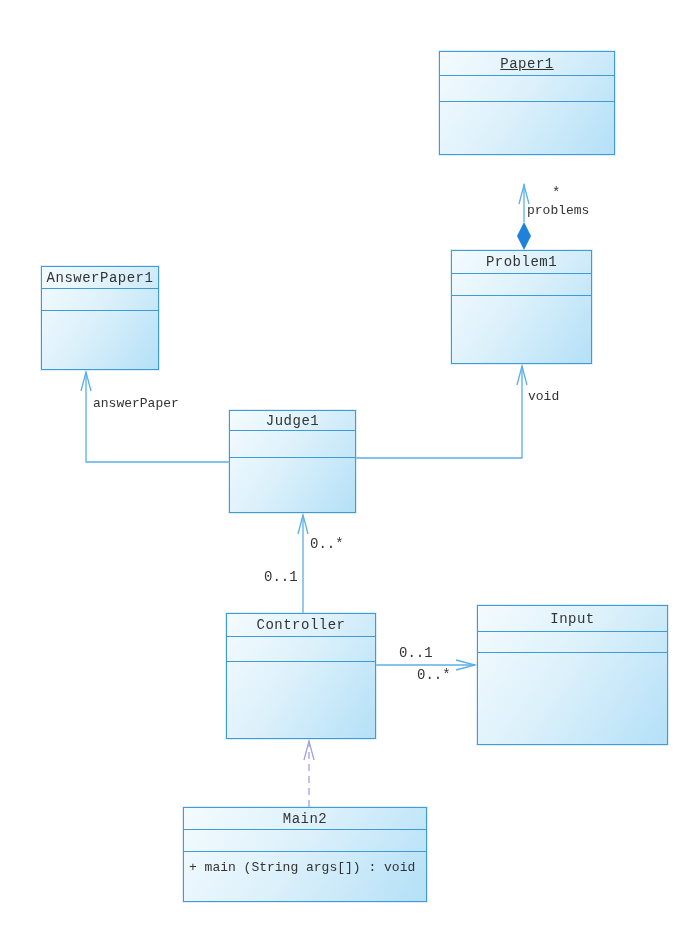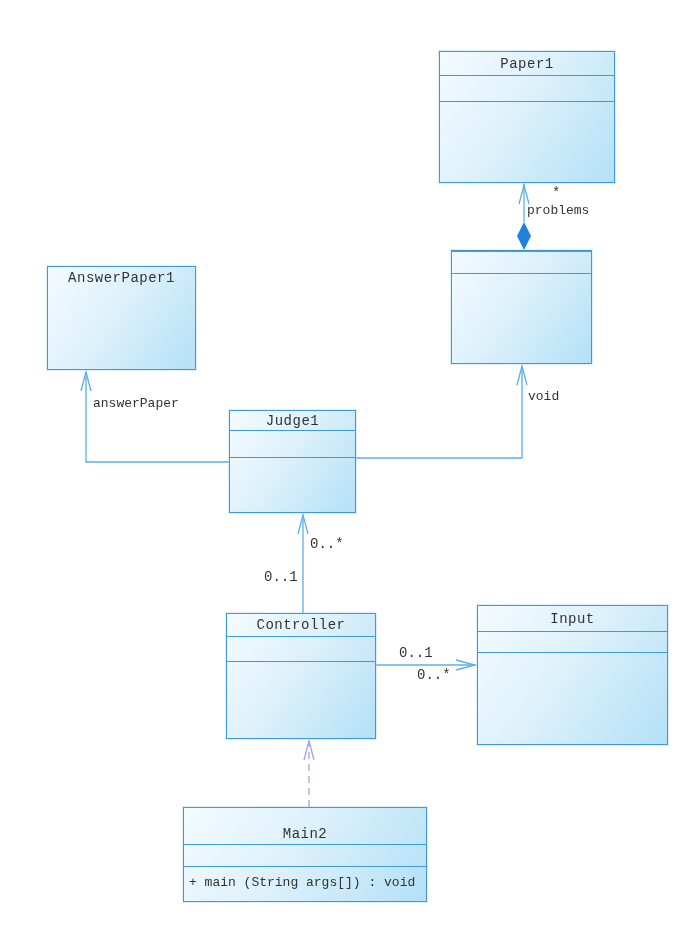--- a/index.html
+++ b/index.html
@@ -92,32 +92,33 @@
       <path d="M376,665 L475,665" fill="none" stroke-width="1.3" stroke="#5aafe6"></path>
       <path d="M456,660 L475,665 L456,670" fill="none" stroke-width="1.3" stroke="#5aafe6"></path>
     </g>
 
     <g>
       <path d="M309,807 L309,741" fill="none" stroke-width="1.3" stroke-dasharray="7,5" stroke="#a0a0e4"></path>
       <path d="M304,760 L309,741 L314,760" fill="none" stroke-width="1.3" stroke="#a0a0e4"></path>
     </g>
   </svg>
 
-  <div class="uml-class" style="left:439px; top:51px; width:176px; height:132px;">
+  <div class="uml-class" style="left:439px; top:51px; width:176px; height:104px;text-decoration:underline;">
     <div class="uml-title" style="height:23px;">Paper1</div>
     <div class="uml-attrs" style="height:26px;"></div>
     <div class="uml-methods"></div>
   </div>
 
   <div class="uml-class" style="left:451px; top:250px; width:141px; height:114px;">
+    <div class="uml-title" style="height:22px;">Problem1</div>
     <div class="uml-attrs" style="height:22px;"></div>
     <div class="uml-methods"></div>
   </div>
 
-  <div class="uml-class" style="left:47px; top:266px; width:149px; height:104px;align-items:center;">
+  <div class="uml-class" style="left:41px; top:266px; width:118px; height:104px;">
     <div class="uml-title" style="height:21px;">AnswerPaper1</div>
     <div class="uml-attrs" style="height:22px;"></div>
     <div class="uml-methods"></div>
   </div>
 
   <div class="uml-class" style="left:229px; top:410px; width:127px; height:103px;justify-content:flex-end;">
     <div class="uml-title" style="height:19px;">Judge1</div>
     <div class="uml-attrs" style="height:27px;"></div>
     <div class="uml-methods"></div>
   </div>
@@ -128,21 +129,21 @@
     <div class="uml-methods"></div>
   </div>
 
   <div class="uml-class" style="left:477px; top:605px; width:191px; height:140px;">
     <div class="uml-title" style="height:25px;">Input</div>
     <div class="uml-attrs" style="height:21px;"></div>
     <div class="uml-methods"></div>
   </div>
 
   <div class="uml-class" style="left:183px; top:807px; width:244px; height:95px;">
-    <div class="uml-title" style="height:21px;margin-top:15px;">Main2</div>
+    <div class="uml-title" style="height:21px;">Main2</div>
     <div class="uml-attrs" style="height:22px;"></div>
     <div class="uml-methods">
       <div class="uml-method-item">+ main (String args[]) : void</div>
     </div>
   </div>
 
   <div class="edge-label mult" style="left:552px; top:185px;">*</div>
   <div class="edge-label" style="left:527px; top:203px;text-align:center;">problems</div>
 
   <div class="edge-label" style="left:528px; top:389px;">void</div>

